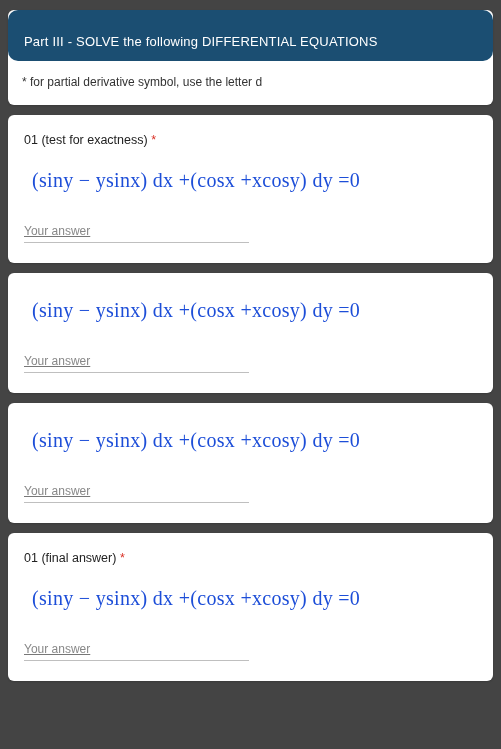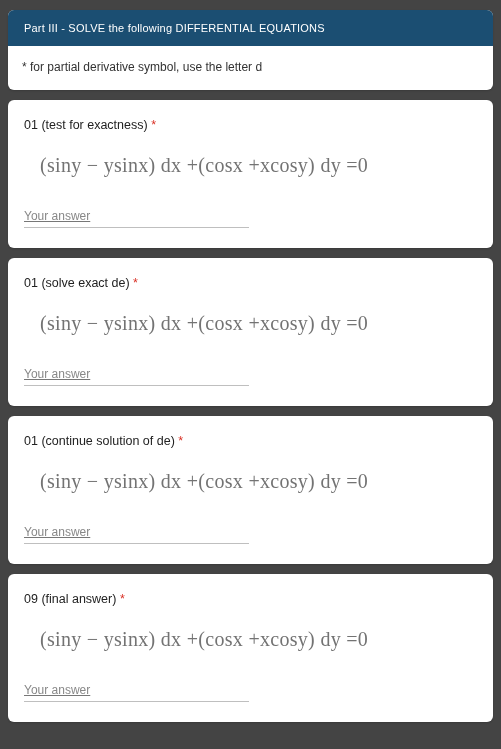--- a/index.html
+++ b/index.html
@@ -14,43 +14,44 @@
   .card {
     background: #fff;
     border-radius: 6px;
     margin: 10px 8px 0 8px;
     overflow: hidden;
     box-shadow: 0 1px 2px rgba(0,0,0,0.15);
   }
   .header {
     background: #1b4e72;
     color: #fff;
-    padding: 12px 16px 12px 16px;
-    font-size: 11px;
+    padding: 24px 16px 12px 16px;
+    font-size: 13px;
     letter-spacing: 0.2px;
+    border-radius: 10px;
   }
   .note-body {
     padding: 14px 22px 16px 14px;
     font-size: 12px;
     color: #333;
   }
   .q-body {
     padding: 18px 1px 20px 16px;
   }
   .q-title {
     font-size: 12.5px;
     color: #222;
     margin-bottom: 22px;
   }
   .req { color: #d93025; }
   .equation {
     font-family: Georgia, "Times New Roman", serif;
     font-size: 20px;
-    color: #737373;
-    margin: 8px 0 28px 16px;
+    color: #1d4ed8;
+    margin: 8px 0 28px 8px;
     white-space: nowrap;
     letter-spacing: 0.3px;
   }
   .answer-wrap { }
   .answer-input {
     width: 48%;
     border: none;
     border-bottom: 1px solid #bfbfbf;
     padding: 4px 0 4px 0;
     font-size: 12px;
@@ -81,48 +82,40 @@
     </div>
     <div class="equation">(siny − ysinx) dx +(cosx +xcosy) dy =0</div>
     <div class="answer-wrap">
       <input class="answer-input" type="text" placeholder="Your answer" style="">
     </div>
   </div>
 </div>
 
 <div class="card">
   <div class="q-body">
-    <div class="q-title">
-      <span>01 (solve exact de)</span>
-      <span class="req">*</span>
+    <div class="equation">(siny − ysinx) dx +(cosx +xcosy) dy =0</div>
+    <div class="answer-wrap">
+      <input class="answer-input" type="text" placeholder="Your answer" style="">
     </div>
+  </div>
+</div>
+
+<div class="card">
+  <div class="q-body">
     <div class="equation">(siny − ysinx) dx +(cosx +xcosy) dy =0</div>
     <div class="answer-wrap">
       <input class="answer-input" type="text" placeholder="Your answer" style="">
     </div>
   </div>
 </div>
 
 <div class="card">
   <div class="q-body">
     <div class="q-title">
-      <span>01 (continue solution of de)</span>
-      <span class="req">*</span>
-    </div>
-    <div class="equation">(siny − ysinx) dx +(cosx +xcosy) dy =0</div>
-    <div class="answer-wrap">
-      <input class="answer-input" type="text" placeholder="Your answer" style="">
-    </div>
-  </div>
-</div>
-
-<div class="card">
-  <div class="q-body">
-    <div class="q-title">
-      <span>09 (final answer)</span>
+      <span>01 (final answer)</span>
       <span class="req">*</span>
     </div>
     <div class="equation">(siny − ysinx) dx +(cosx +xcosy) dy =0</div>
     <div class="answer-wrap">
       <input class="answer-input" type="text" placeholder="Your answer" style="">
     </div>
   </div>
 </div>
 
 </body></html>

